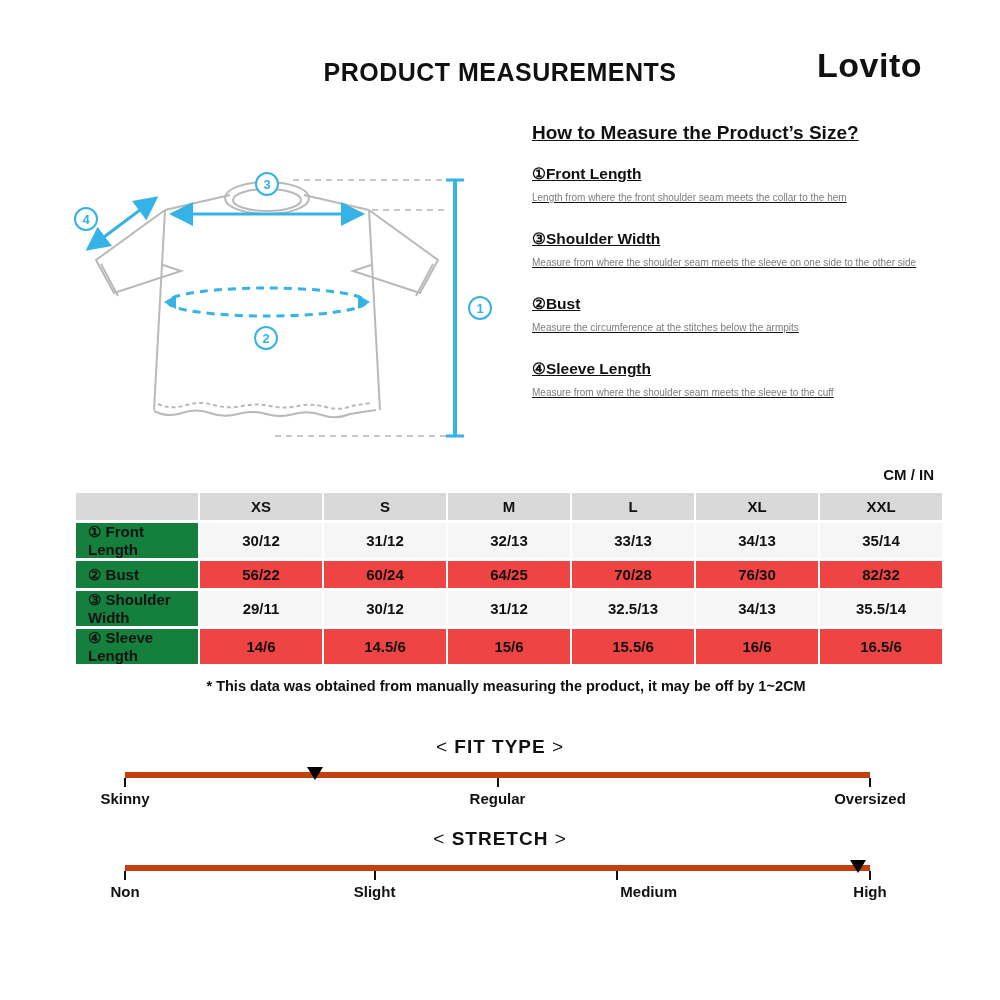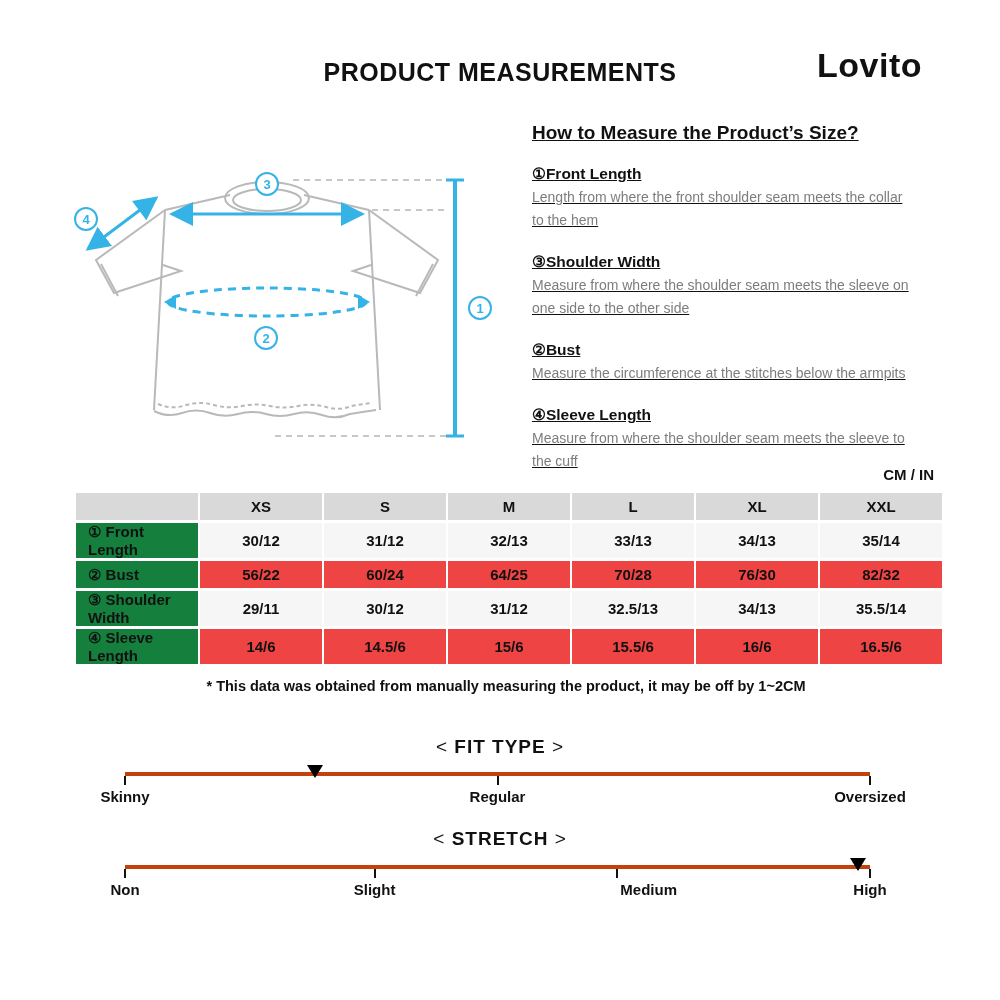--- a/index.html
+++ b/index.html
@@ -7,36 +7,36 @@
   .abs { position:absolute; }
 
   .page-title { top:58px; left:0; width:1000px; text-align:center; font-size:25px; font-weight:800; letter-spacing:.5px; }
   .brand { top:46px; right:78px; font-size:34px; font-weight:800; letter-spacing:.5px; }
 
   .diagram { top:162px; left:50px; width:470px; height:300px; }
 
   .howto { top:122px; left:532px; width:385px;text-decoration:underline; }
   .howto-title { font-size:19px; font-weight:800; margin-bottom:14px; }
   .howto-item-head { font-size:15.5px; font-weight:700; margin-top:21px; margin-bottom:3px; }
-  .howto-item-desc { font-size:14px; color:#7d7d7d; line-height:23px; }
+  .howto-item-desc { font-size:10px; color:#7d7d7d; line-height:23px; }
 
   .units { top:466px; right:66px; font-size:15px; font-weight:800; }
 
   table.size { position:absolute; top:490px; left:74px; width:870px; border-collapse:separate; border-spacing:2px 3px; table-layout:fixed; }
   table.size th, table.size td { font-size:15px; font-weight:700; height:27px; text-align:center; vertical-align:middle; }
   table.size th { background:#d9d9d9; }
   table.size td.rowlabel { background:#15803d; text-align:left; padding-left:12px; width:180px; }
   table.size td.val { background:#ef4444; }
   table.size tr:nth-child(even) td.val { background:#f6f6f6; }
 
   .footnote { top:678px; left:0; width:1000px; text-align:center; font-size:14.5px; font-weight:700;padding-left:12px; }
 
   .scale-title { left:0; width:1000px; text-align:center; font-size:19px; font-weight:800; letter-spacing:1px; }
   .scale-title .bracket { font-weight:400; }
-  .axis { left:125px; width:745px; height:0; border-top:4px solid #c2410c; }
+  .axis { left:125px; width:745px; height:0; border-top:6px solid #c2410c; }
   .tick { position:absolute; top:0; width:2px; height:9px; background:#111; transform:translateX(-50%); }
   .marker { position:absolute; top:-11px; width:0; height:0; border-left:8px solid transparent; border-right:8px solid transparent; border-top:13px solid #000; transform:translateX(-50%); }
   .axis-label { position:absolute; top:12px; transform:translateX(-50%); font-size:15px; font-weight:700; white-space:nowrap; }
 </style>
 </head>
 <body>
 
 <div class="abs page-title">PRODUCT MEASUREMENTS</div>
 <div class="abs brand">Lovito</div>
 

